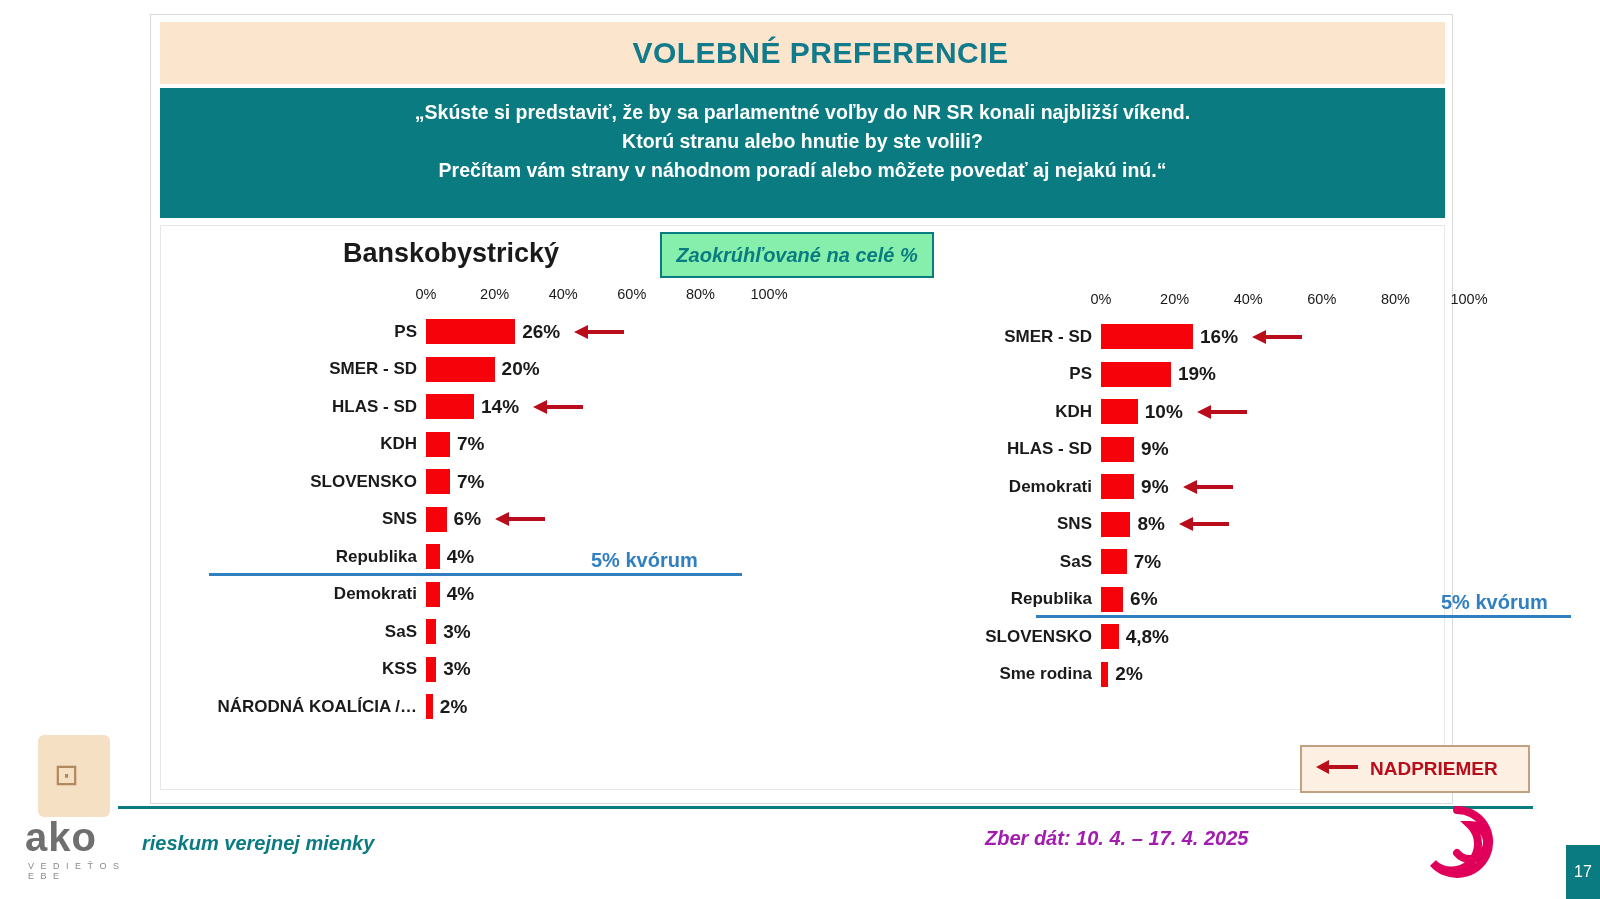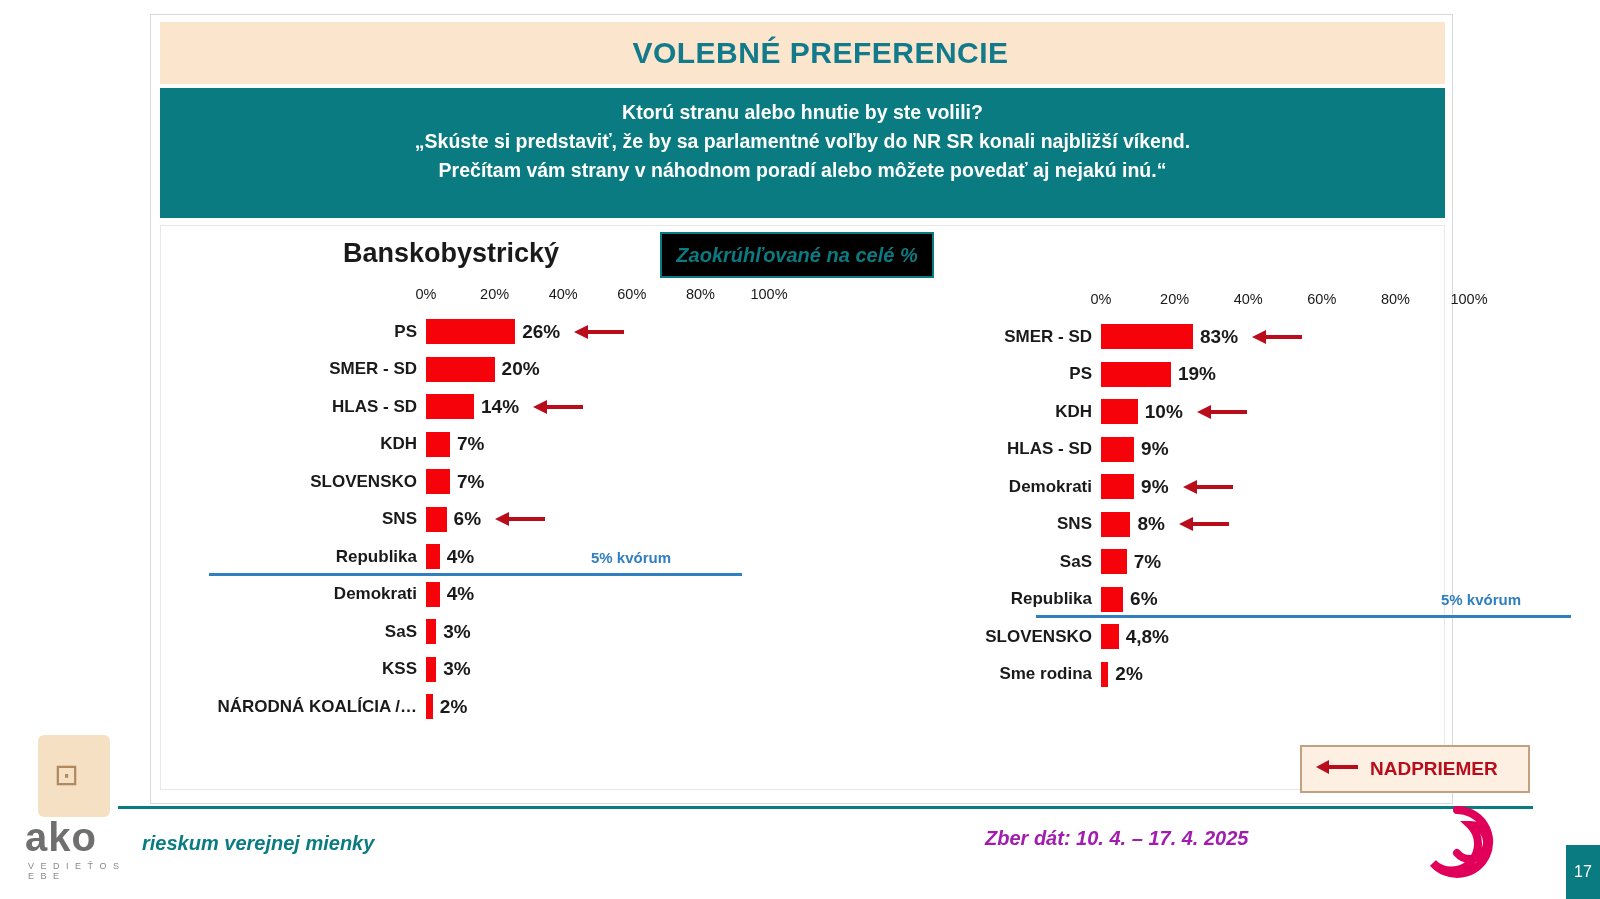--- a/index.html
+++ b/index.html
@@ -75,21 +75,21 @@
     border: 1px solid #e7e7e7;
     box-sizing: border-box;
   }
   .rounding-note {
     position: absolute;
     left: 660px;
     top: 232px;
     width: 270px;
     height: 42px;
     border: 2px solid #0b7b82;
-    background: #000000;
+    background: #86efac;
     display: flex;
     align-items: center;
     justify-content: center;
     color: #0b7b82;
     font-size: 20px;
     font-style: italic;
     font-weight: bold;
     z-index: 5;
   }
   
@@ -160,21 +160,21 @@
   }
   .arrow svg { display: block; }
 
   .quorum-line {
     position: absolute;
     height: 3px;
     background: #2f7fc1;
   }
   .quorum-label {
     position: absolute;
-    font-size: 15px;
+    font-size: 20px;
     font-weight: bold;
     color: #2f7fc1;
     white-space: nowrap;
   }
   
   .legend-box {
     position: absolute;
     left: 1300px;
     top: 745px;
     width: 230px;
@@ -303,22 +303,22 @@
 
 <div class="slide">
 
   <div class="frame-shadow"></div>
 
   <div class="title-banner">
     <div class="title-text">VOLEBNÉ PREFERENCIE</div>
   </div>
 
   <div class="question-banner">
+    <div class="q-line">„Skúste si predstaviť, že by sa parlamentné voľby do NR SR konali najbližší víkend.</div>
     <div class="q-line">Ktorú stranu alebo hnutie by ste volili?</div>
-    <div class="q-line">„Skúste si predstaviť, že by sa parlamentné voľby do NR SR konali najbližší víkend.</div>
     <div class="q-line">Prečítam vám strany v náhodnom poradí alebo môžete povedať aj nejakú inú.“</div>
   </div>
 
   <div class="chart-area">
 
     <div class="panel panel-left">
       <div class="panel-title">Banskobystrický</div>
       <div class="axis" id="axis-left" style="left: 245px; top: 60px; width: 343px;">
           <span style="left: 0px;">0%</span>
           <span style="left: 68.6px;">20%</span>
@@ -412,21 +412,21 @@
           <span style="left: 73.6px;">20%</span>
           <span style="left: 147.2px;">40%</span>
           <span style="left: 220.8px;">60%</span>
           <span style="left: 294.4px;">80%</span>
           <span style="left: 368px;">100%</span>
         </div>
       <div class="bars" id="bars-right" style="left: 300px; top: 92px; width: 368px;">
           <div class="row">
             <div class="lbl">SMER - SD</div>
             <div class="bar" style="width: 92px; background: rgb(245, 2, 11);"></div>
-            <div class="val">83%</div>
+            <div class="val">16%</div>
             <div class="arrow">
               <svg width="52" height="16" viewBox="0 0 52 16">
                 <line x1="50" y1="8" x2="12" y2="8" stroke="#b90d1b" stroke-width="4"></line>
                 <polygon points="0,8 14,1 14,15" fill="#b90d1b"></polygon>
               </svg>
             </div>
           </div>
           <div class="row">
             <div class="lbl">PS</div>
             <div class="bar" style="width: 69.92px; background: rgb(245, 2, 11);"></div>

